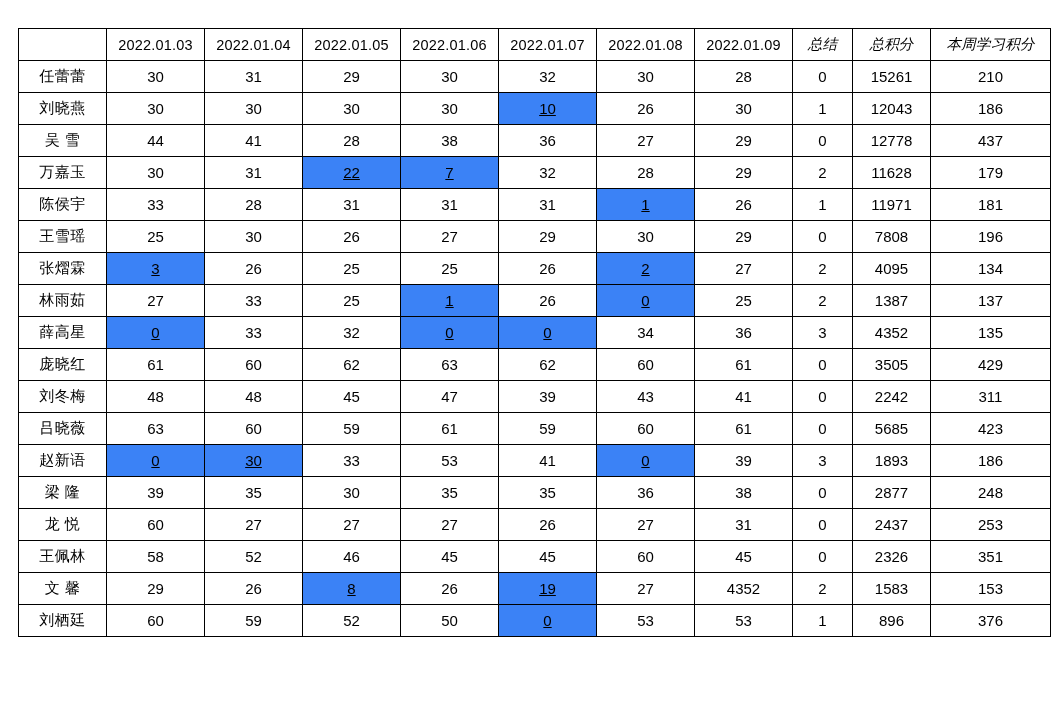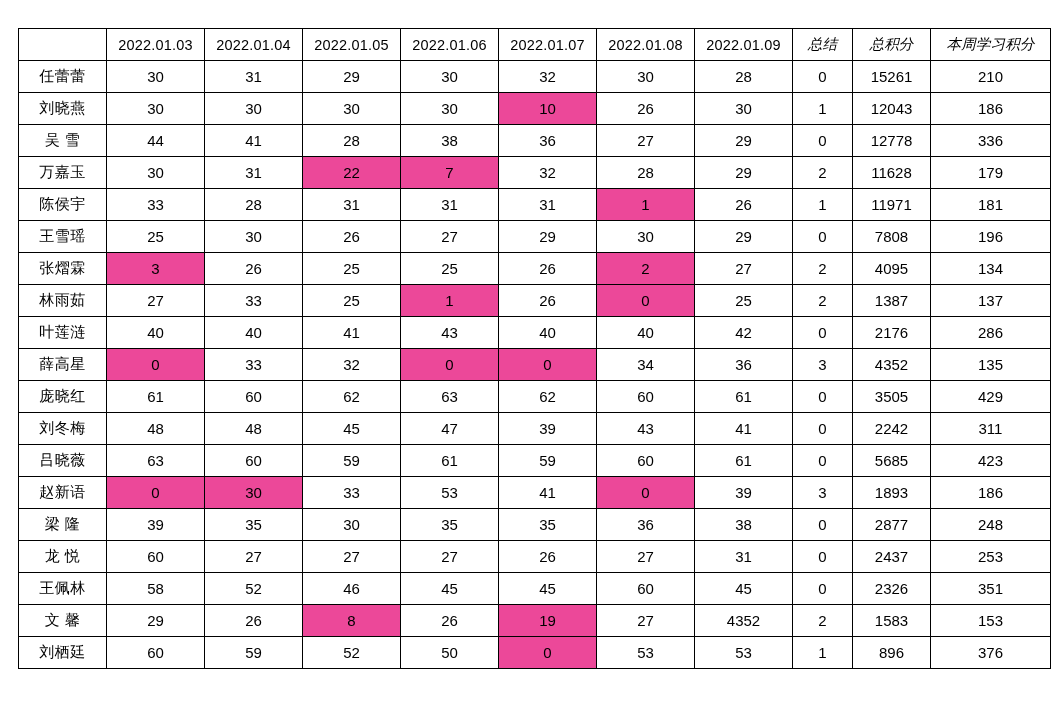--- a/index.html
+++ b/index.html
@@ -66,23 +66,24 @@
   td.name-cell {
     font-size: 15.5px;
     color: #000000;
     letter-spacing: 0.5px;
     margin-left: 20px;
   }
   td.num {
     font-size: 15px;
   }
   td.alert {
-    background: #ec4899;
+    background: #3b82f6;
     color: #ffffff;
     font-size: 13px;
+    text-decoration: underline;
   }
   td.red-text {
     color: #ff0000;
     font-weight: bold;
     font-size: 15px;
   }
 </style>
 </head>
 <body>
 
@@ -145,21 +146,21 @@
           <td class="name-cell">吴  雪</td>
           <td class="num">44</td>
           <td class="num">41</td>
           <td class="num">28</td>
           <td class="num">38</td>
           <td class="num">36</td>
           <td class="num">27</td>
           <td class="num">29</td>
           <td class="red-text">0</td>
           <td class="red-text">12778</td>
-          <td class="red-text">336</td>
+          <td class="red-text">437</td>
         </tr>
         <tr>
           <td class="name-cell">万嘉玉</td>
           <td class="num">30</td>
           <td class="num">31</td>
           <td class="alert">22</td>
           <td class="alert">7</td>
           <td class="num">32</td>
           <td class="num">28</td>
           <td class="num">29</td>
@@ -211,33 +212,20 @@
           <td class="num">27</td>
           <td class="num">33</td>
           <td class="num">25</td>
           <td class="alert">1</td>
           <td class="num">26</td>
           <td class="alert">0</td>
           <td class="num">25</td>
           <td class="red-text">2</td>
           <td class="red-text">1387</td>
           <td class="red-text">137</td>
-        </tr>
-        <tr>
-          <td class="name-cell">叶莲涟</td>
-          <td class="num">40</td>
-          <td class="num">40</td>
-          <td class="num">41</td>
-          <td class="num">43</td>
-          <td class="num">40</td>
-          <td class="num">40</td>
-          <td class="num">42</td>
-          <td class="red-text">0</td>
-          <td class="red-text">2176</td>
-          <td class="red-text">286</td>
         </tr>
         <tr>
           <td class="name-cell">薛高星</td>
           <td class="alert">0</td>
           <td class="num">33</td>
           <td class="num">32</td>
           <td class="alert">0</td>
           <td class="alert">0</td>
           <td class="num">34</td>
           <td class="num">36</td>

